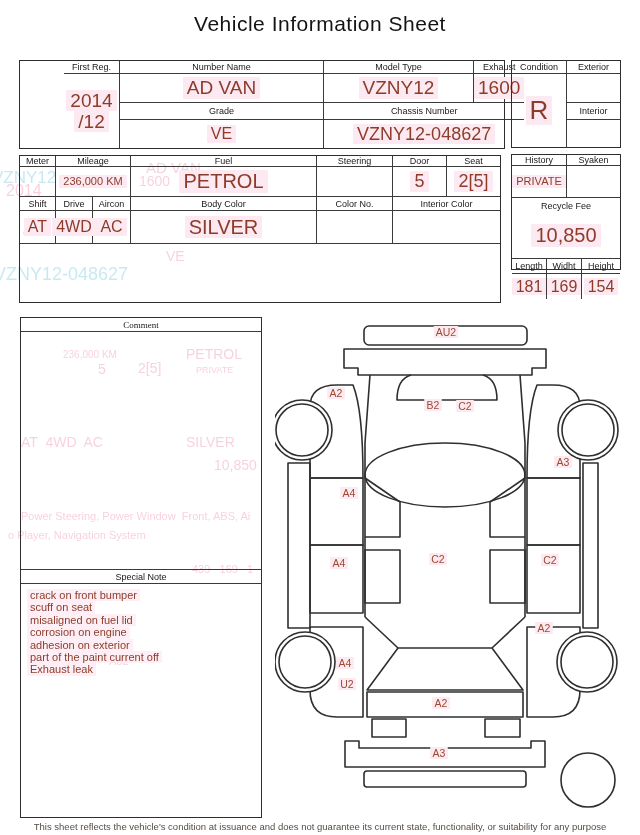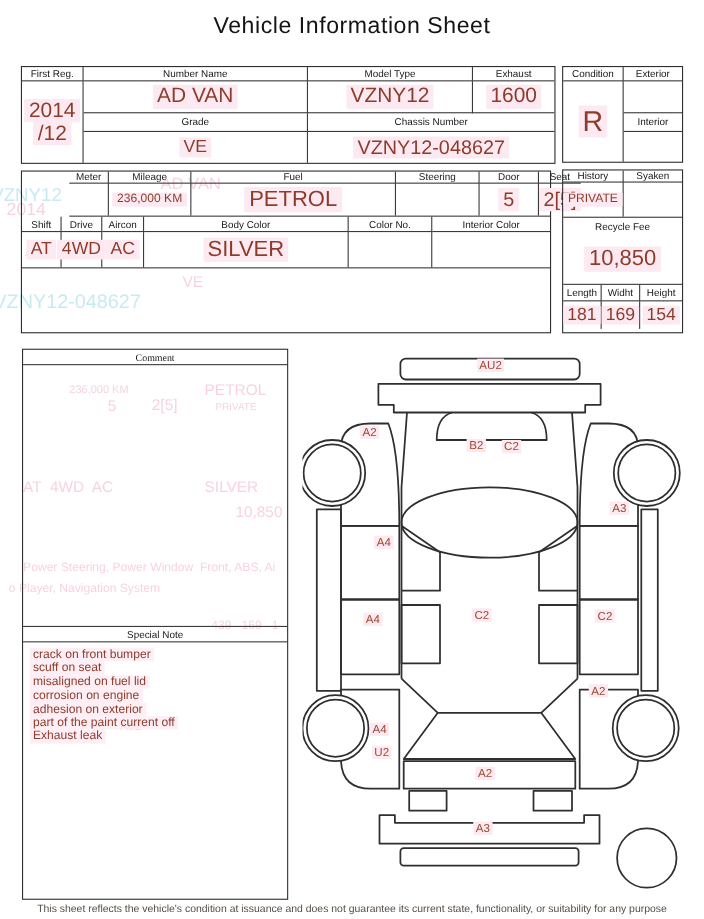--- a/index.html
+++ b/index.html
@@ -59,21 +59,21 @@
       <span class="ghost pink" style="left: 214px; top: 458px; font-size: 14px;">10,850</span>
       <span class="ghost pink" style="left: 21px; top: 511px; font-size: 11px;">Power Steering, Power Window  Front, ABS, Ai</span>
       <span class="ghost pink" style="left: 8px; top: 530px; font-size: 11px;">o Player, Navigation System</span>
       <span class="ghost pink" style="left: 192px; top: 564px; font-size: 11px;">439   169   1</span>
       <span class="ghost pink" style="left: 109px; top: 656px; font-size: 11px;">A02</span>
     </div>
 
   <div class="title">Vehicle Information Sheet</div>
 
   <div class="abs z1 box" style="left:19px;top:60px;width:486px;height:89px;">
-    <div class="grid" style="grid-template-columns:56px 204px 150px 1fr;grid-template-rows:13px 29px 17px 1fr;">
+    <div class="grid" style="grid-template-columns:56px 204px 150px 1fr;grid-template-rows:13px 29px 17px 1fr;margin-left:44px;">
       <div class="cell h br bb" style="grid-area:1/1/2/2">First Reg.</div>
       <div class="cell h br bb" style="grid-area:1/2/2/3">Number Name</div>
       <div class="cell h br bb" style="grid-area:1/3/2/4">Model Type</div>
       <div class="cell h bb" style="grid-area:1/4/2/5">Exhaust</div>
       <div class="cell v br col" style="grid-area:2/1/5/2">
         <span class="hl f19">2014</span>
         <span class="hl f19">/12</span>
       </div>
       <div class="cell v br bb" style="grid-area:2/2/3/3">
           <span class="hl f19">AD VAN</span>
@@ -102,21 +102,21 @@
       <div class="cell v br" style="grid-area:2/1/5/2">
           <span class="hl f26">R</span>
         </div>
       <div class="cell v bb" style="grid-area:2/2/3/3"></div>
       <div class="cell h bb" style="grid-area:3/2/4/3">Interior</div>
       <div class="cell v" style="grid-area:4/2/5/3"></div>
     </div>
   </div>
 
   <div class="abs z1 box" style="left:19px;top:155px;width:482px;height:148px;">
-    <div class="band bandline" style="height:41px;grid-template-columns:36px 75px 186px 76px 54px 1fr;grid-template-rows:11px 1fr;margin-left:43px;">
+    <div class="band bandline" style="height:41px;grid-template-columns:36px 75px 186px 76px 54px 1fr;grid-template-rows:11px 1fr;">
       <div class="cell h br bb">Meter</div>
       <div class="cell h br bb">Mileage</div>
       <div class="cell h br bb">Fuel</div>
       <div class="cell h br bb">Steering</div>
       <div class="cell h br bb">Door</div>
       <div class="cell h bb">Seat</div>
       <div class="cell v br"></div>
       <div class="cell v br">
           <span class="hl f11">236,000 KM</span>
         </div>
@@ -148,21 +148,21 @@
           <span class="hl f16">AC</span>
         </div>
       <div class="cell v br">
           <span class="hl f20">SILVER</span>
         </div>
       <div class="cell v br"></div>
       <div class="cell v"></div>
     </div>
   </div>
 
-  <div class="abs z1 box" style="left:511px;top:154px;width:110px;height:149px;">
+  <div class="abs z1 box" style="left:511px;top:154px;width:110px;height:116px;">
     <div class="band bandline" style="height:43px;grid-template-columns:55px 1fr;grid-template-rows:11px 1fr;">
       <div class="cell h br bb">History</div>
       <div class="cell h bb">Syaken</div>
       <div class="cell v br">
           <span class="hl f11">PRIVATE</span>
         </div>
       <div class="cell v"></div>
     </div>
     <div class="band bandline" style="height:61px;grid-template-columns:1fr;grid-template-rows:15px 1fr;">
       <div class="cell h">Recycle Fee</div>

